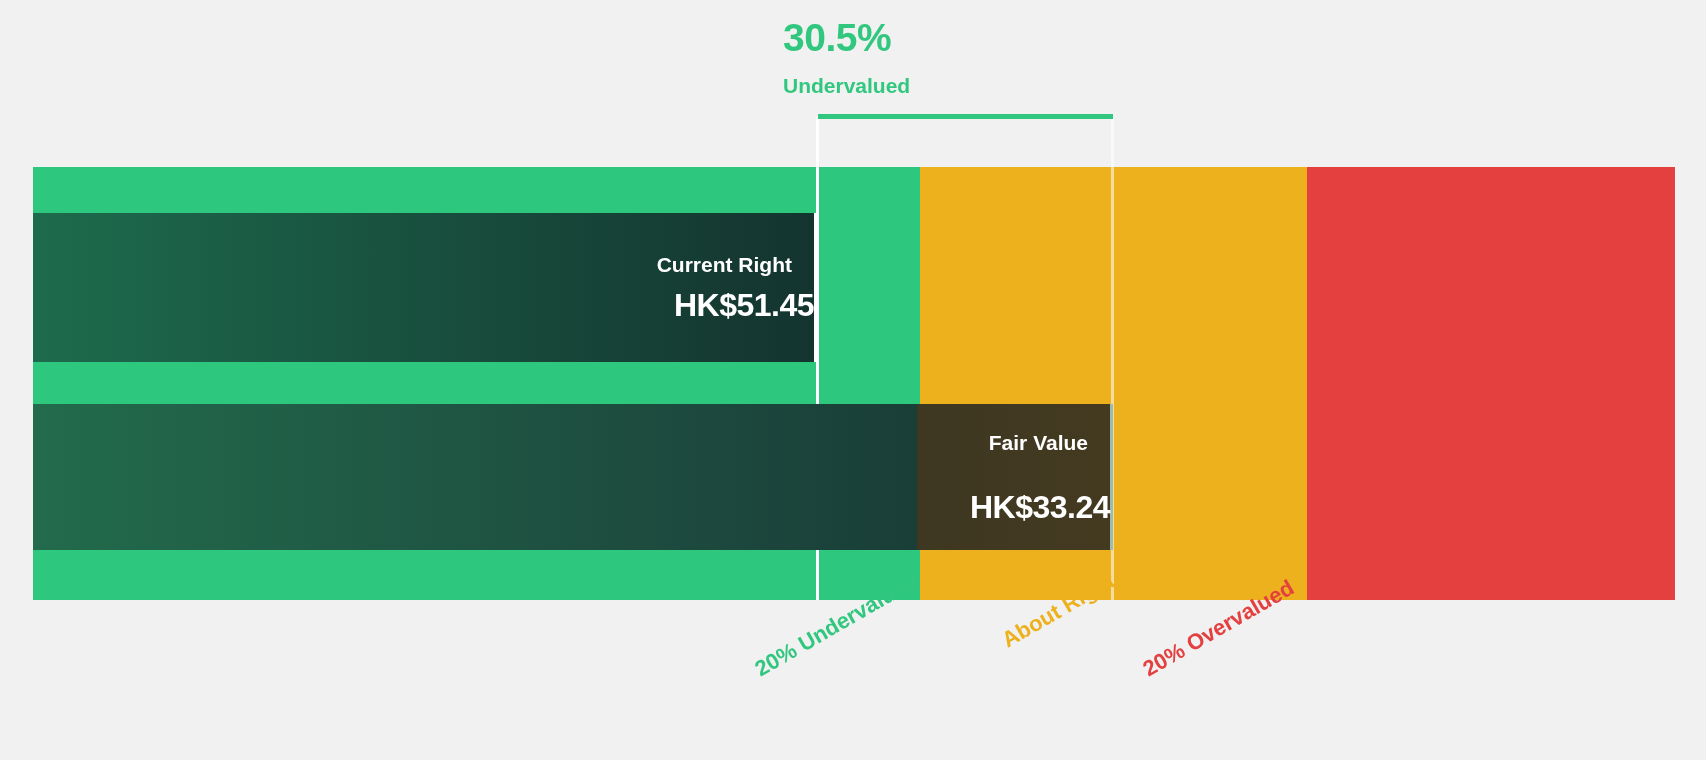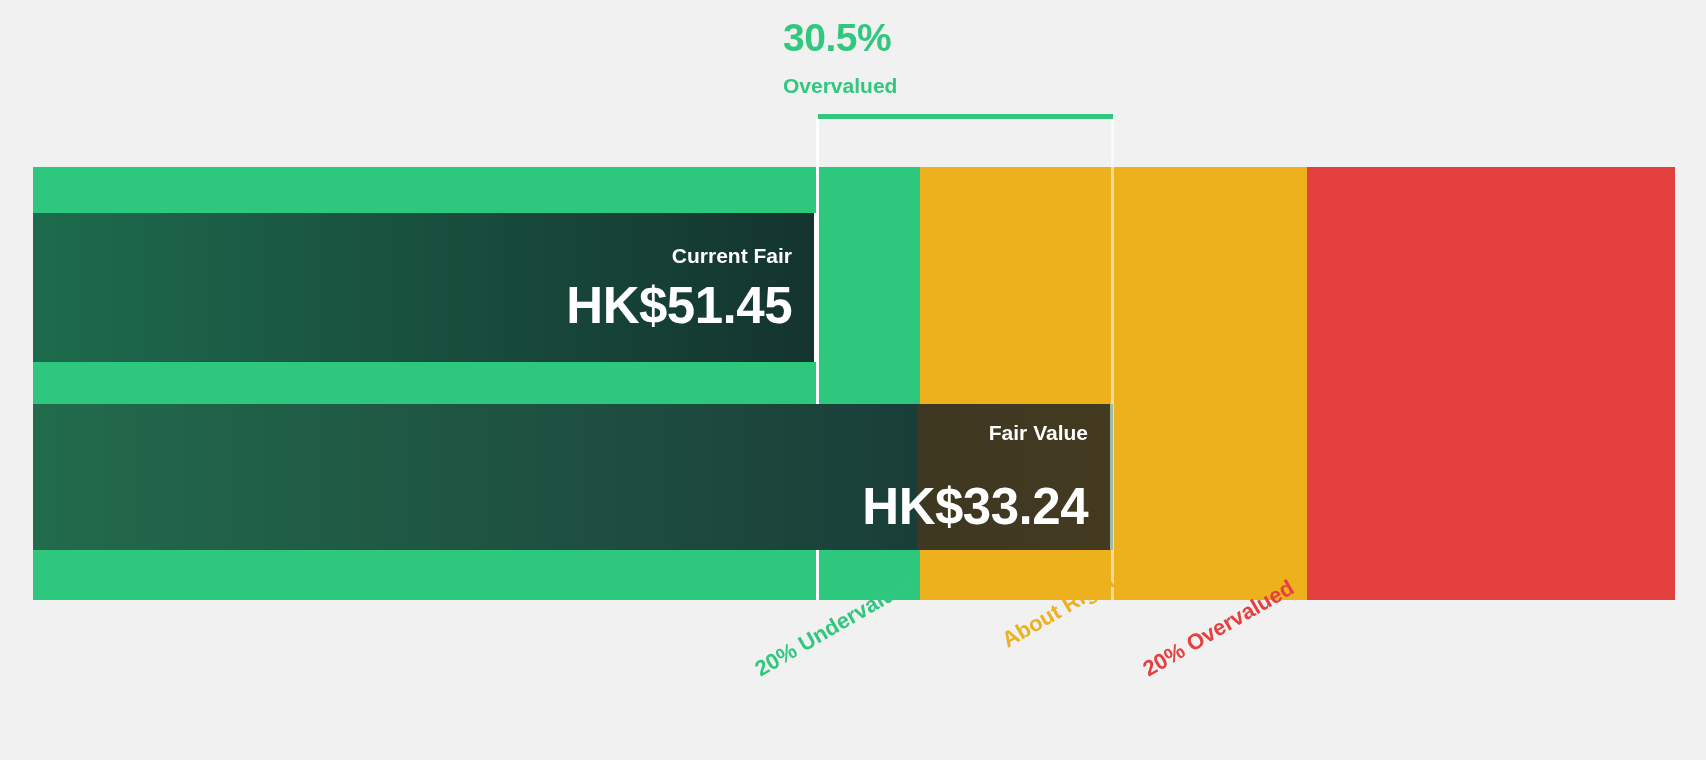--- a/index.html
+++ b/index.html
@@ -45,22 +45,22 @@
     position:absolute;
     display:flex;flex-direction:column;
     align-items:flex-end;justify-content:center;
     box-sizing:border-box;
   }
   .bar-label{
     font-size:21px;font-weight:700;color:#ffffff;
     line-height:1;padding-right:22px;white-space:nowrap;
   }
   .bar-value{
-    font-size:51px;font-weight:700;color:#ffffff;
-    line-height:1;padding-right:22px;margin-top:14px;white-space:nowrap;
+    font-size:32px;font-weight:700;color:#ffffff;
+    line-height:1;margin-top:14px;white-space:nowrap;
     letter-spacing:-0.5px;
   }
 
   #bar-current{
     left:33px;top:213px;width:785px;height:149px;
     background:linear-gradient(90deg,#1d6b4d 0%,#14342f 100%);
     border-right:4px solid #ffffff;
   }
   #bar-fair{
     left:33px;top:404px;width:1080px;height:146px;
@@ -93,26 +93,26 @@
     <div class="band" style="left:0px;width:887px;background:#2ec77e;"></div>
     <div class="band" style="left:887px;width:387px;background:#ecb11d;"></div>
     <div class="band" style="left:1274px;width:368px;background:#e44040;"></div>
   </div>
 
   <div class="guide-line"></div>
   <div class="tick-line"></div>
 
   <div class="callout">
     <div class="callout-pct" style="color:#31c77f;">30.5%</div>
-    <div class="callout-status" style="color:#31c77f;">Overvalued</div>
+    <div class="callout-status" style="color:#31c77f;">Undervalued</div>
   </div>
   <div class="callout-underline" style="background:#31c77f;"></div>
 
   <div class="bar" id="bar-current">
-    <div class="bar-label">Current Fair</div>
+    <div class="bar-label">Current Right</div>
     <div class="bar-value">HK$51.45</div>
   </div>
 
   <div class="bar" id="bar-fair">
     <div class="bar-label">Fair Value</div>
     <div class="bar-value">HK$33.24</div>
   </div>
 
   <div class="axis-label" style="left:757px;top:660px;color:#31c77f;">20% Undervalued</div>
   <div class="axis-label" style="left:1004px;top:631px;color:#ecb11d;">About Right</div>

